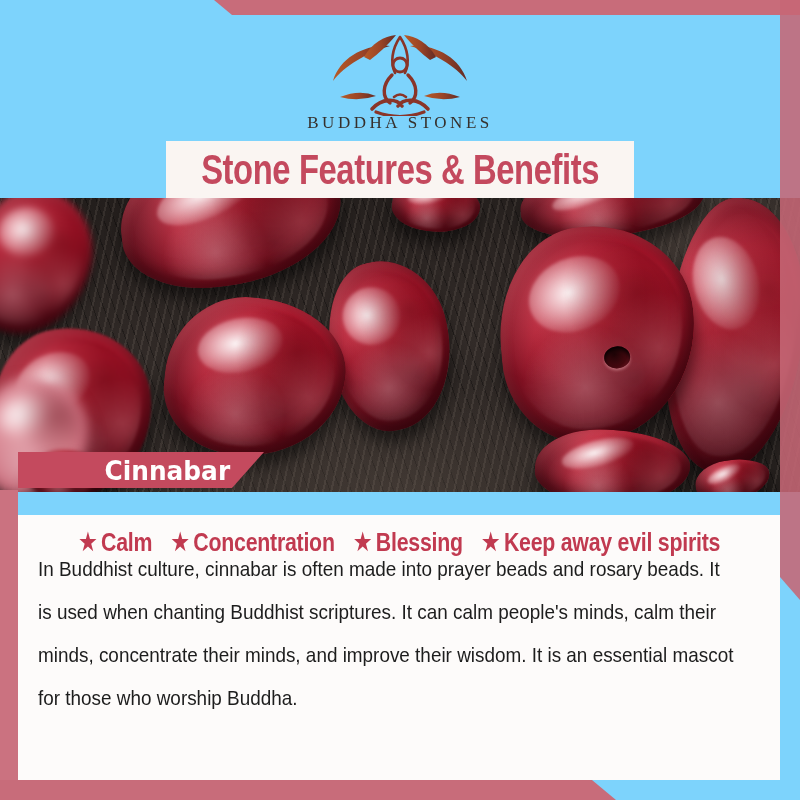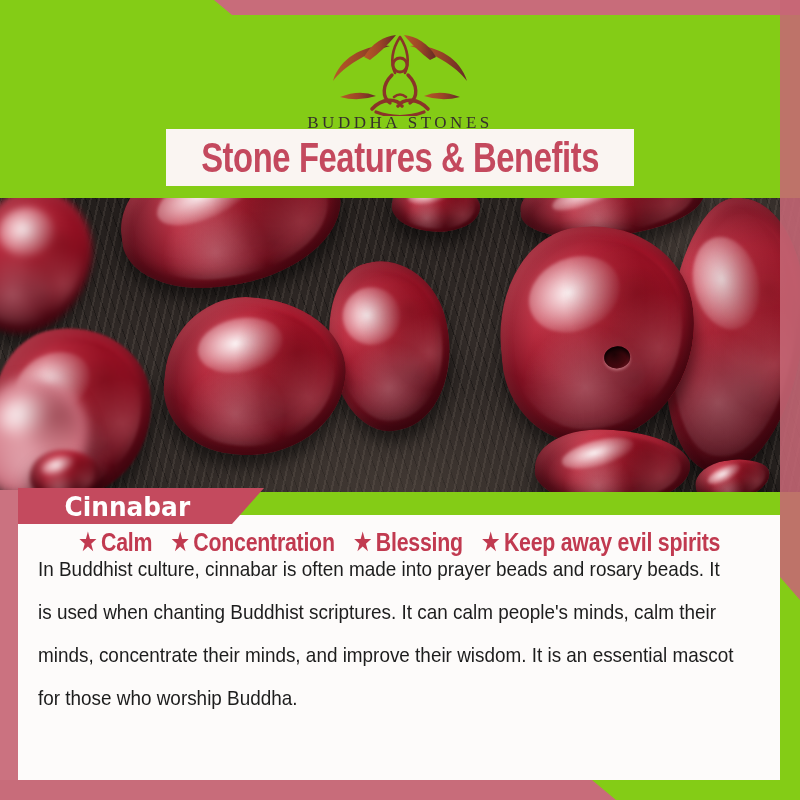--- a/index.html
+++ b/index.html
@@ -1,36 +1,36 @@
 <!DOCTYPE html>
 <html><head>
 <meta charset="utf-8">
 <style>
   html,body{margin:0;padding:0;background:#e8e2df;}
   .canvas{position:relative;width:800px;height:800px;overflow:hidden;
-    background:#84cc16;font-family:"Liberation Sans",sans-serif;}
+    background:#7dd3fc;font-family:"Liberation Sans",sans-serif;}
 
   
   .band-top{position:absolute;left:0;top:0;width:800px;height:15px;background:#c86c7a;
     clip-path:polygon(214px 0,800px 0,800px 15px,232px 15px);z-index:6;}
   .strip-right{position:absolute;right:0;top:0;width:20px;height:600px;
     background:rgba(198,102,117,.88);
     clip-path:polygon(0 0,100% 0,100% 100%,0 577px);z-index:6;}
   .strip-left{position:absolute;left:0;top:490px;width:18px;height:310px;background:#cb7280;z-index:6;}
   .band-bottom{position:absolute;left:0;top:780px;width:616px;height:20px;background:#c86c7a;
     clip-path:polygon(0 0,592px 0,616px 20px,0 20px);z-index:6;}
 
   
   .logo{position:absolute;left:330px;top:34px;width:140px;height:82px;z-index:2;}
   .brand-name{position:absolute;left:0;top:113px;width:800px;text-align:center;
     font-family:"Liberation Serif",serif;font-size:17px;letter-spacing:3.5px;
     color:#36302c;z-index:2;}
 
   
-  .title-banner{position:absolute;left:166px;top:129px;width:468px;height:57px;
+  .title-banner{position:absolute;left:166px;top:141px;width:468px;height:57px;
     background:#faf5f2;display:flex;align-items:center;justify-content:center;z-index:2;}
   .title-banner .t{font-size:42px;font-weight:bold;color:#c4495e;white-space:nowrap;
     transform:scaleX(.78);letter-spacing:-.5px;}
 
   
   .photo{position:absolute;left:0;top:198px;width:800px;height:294px;overflow:hidden;z-index:1;
     background:
       radial-gradient(ellipse 260px 140px at 88% 10%, rgba(130,115,104,.30), transparent 70%),
       radial-gradient(ellipse 420px 160px at 50% 102%, rgba(140,122,108,.28), transparent 75%),
       repeating-linear-gradient(102deg, rgba(205,190,175,.10) 0 2px, transparent 2px 8px),
@@ -54,21 +54,21 @@
   .stone.light{background:
       radial-gradient(circle at 40% 35%, #e8aab2, #cf7583 55%, #b04a5c 90%);
     box-shadow:0 8px 14px rgba(0,0,0,.35);}
   .hole{position:absolute;width:26px;height:22px;border-radius:50%;
     background:radial-gradient(circle at 40% 35%, #1f0406, #45080f 60%, #7e1624 85%);
     box-shadow:0 2px 3px rgba(255,200,205,.4), inset 0 3px 5px #000;z-index:2;}
 
   
   .name-banner{position:absolute;left:18px;top:452px;width:246px;height:36px;background:#c44a5e;
     clip-path:polygon(0 0,246px 0,214px 36px,0 36px);z-index:7;
-    display:flex;align-items:center;justify-content:center;margin-top:36px;}
+    display:flex;align-items:center;justify-content:flex-end;}
   .name-banner .t{font-family:"DejaVu Sans",sans-serif;font-weight:bold;font-size:27px;
     color:#ffffff;transform:scaleX(.92);margin-right:28px;}
 
   
   .card{position:absolute;left:18px;top:515px;width:762px;height:265px;background:#fdfbfa;z-index:2;}
   .features{position:absolute;left:0;top:12px;width:762px;display:flex;justify-content:center;
     align-items:center;white-space:nowrap;transform:scaleX(.82);}
   .feature{display:flex;align-items:center;margin:0 11px;}
   .feature .star{color:#c13a50;font-size:27px;line-height:30px;margin-right:4px;
     font-family:"DejaVu Sans",sans-serif;}

